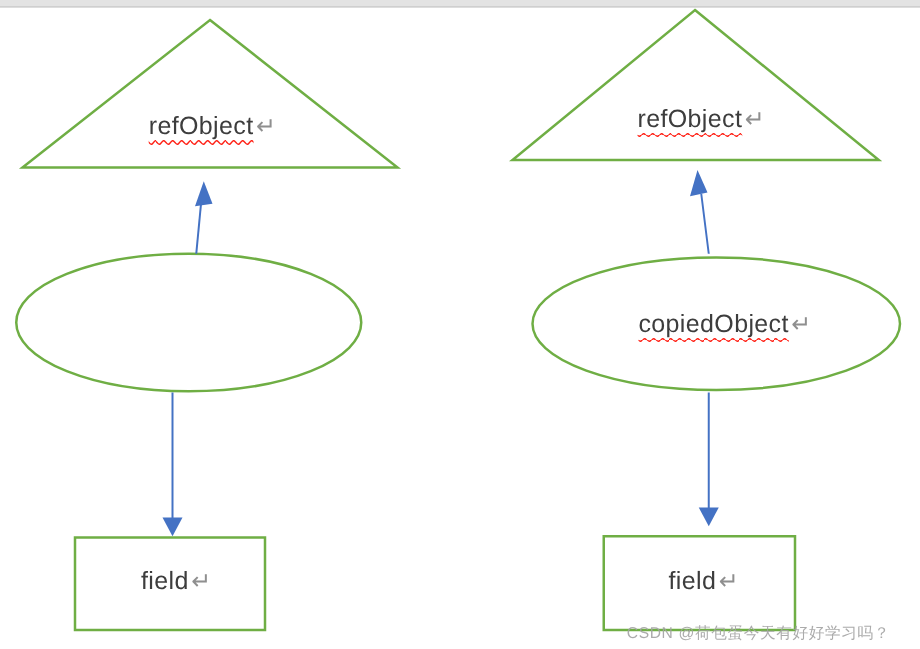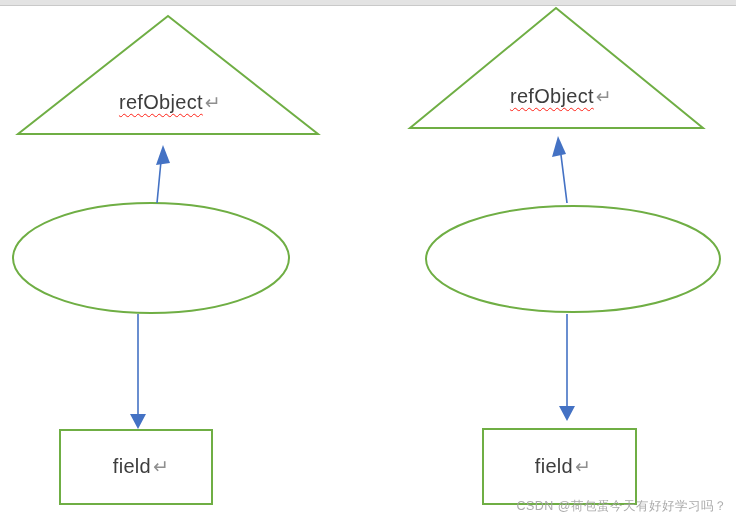--- a/index.html
+++ b/index.html
@@ -68,21 +68,21 @@
   .return-mark {
     color: var(--return_mark_gray);
     font-size: 19px;
     margin-left: 2px;
     text-decoration: none;
     display: inline-block;
   }
   .watermark {
     position: absolute;
     top: 498px;
-    right: 9px;
+    right: 24px;
     font-size: 12.5px;
     color: var(--watermark_gray);
     letter-spacing: 0.5px;
     white-space: nowrap;
     opacity: 0.9;
   }
 </style>
 </head>
 <body>
 
@@ -116,19 +116,22 @@
   <div class="shape-label" style="left:170px; top:102px;">
     <span class="misspelled">refObject</span><span class="return-mark">↵</span>
   </div>
   <div class="shape-label" style="left:141px; top:466px;">
     <span>field</span><span class="return-mark">↵</span>
   </div>
 
   <div class="shape-label" style="left:561px; top:96px;">
     <span class="misspelled">refObject</span><span class="return-mark">↵</span>
   </div>
+  <div class="shape-label" style="left:580px; top:260px;">
+    <span class="misspelled">copiedObject</span><span class="return-mark">↵</span>
+  </div>
   <div class="shape-label" style="left:563px; top:466px;">
     <span>field</span><span class="return-mark">↵</span>
   </div>
 
   <div class="watermark">CSDN @荷包蛋今天有好好学习吗？</div>
 
 </div>
 
 </body></html>

